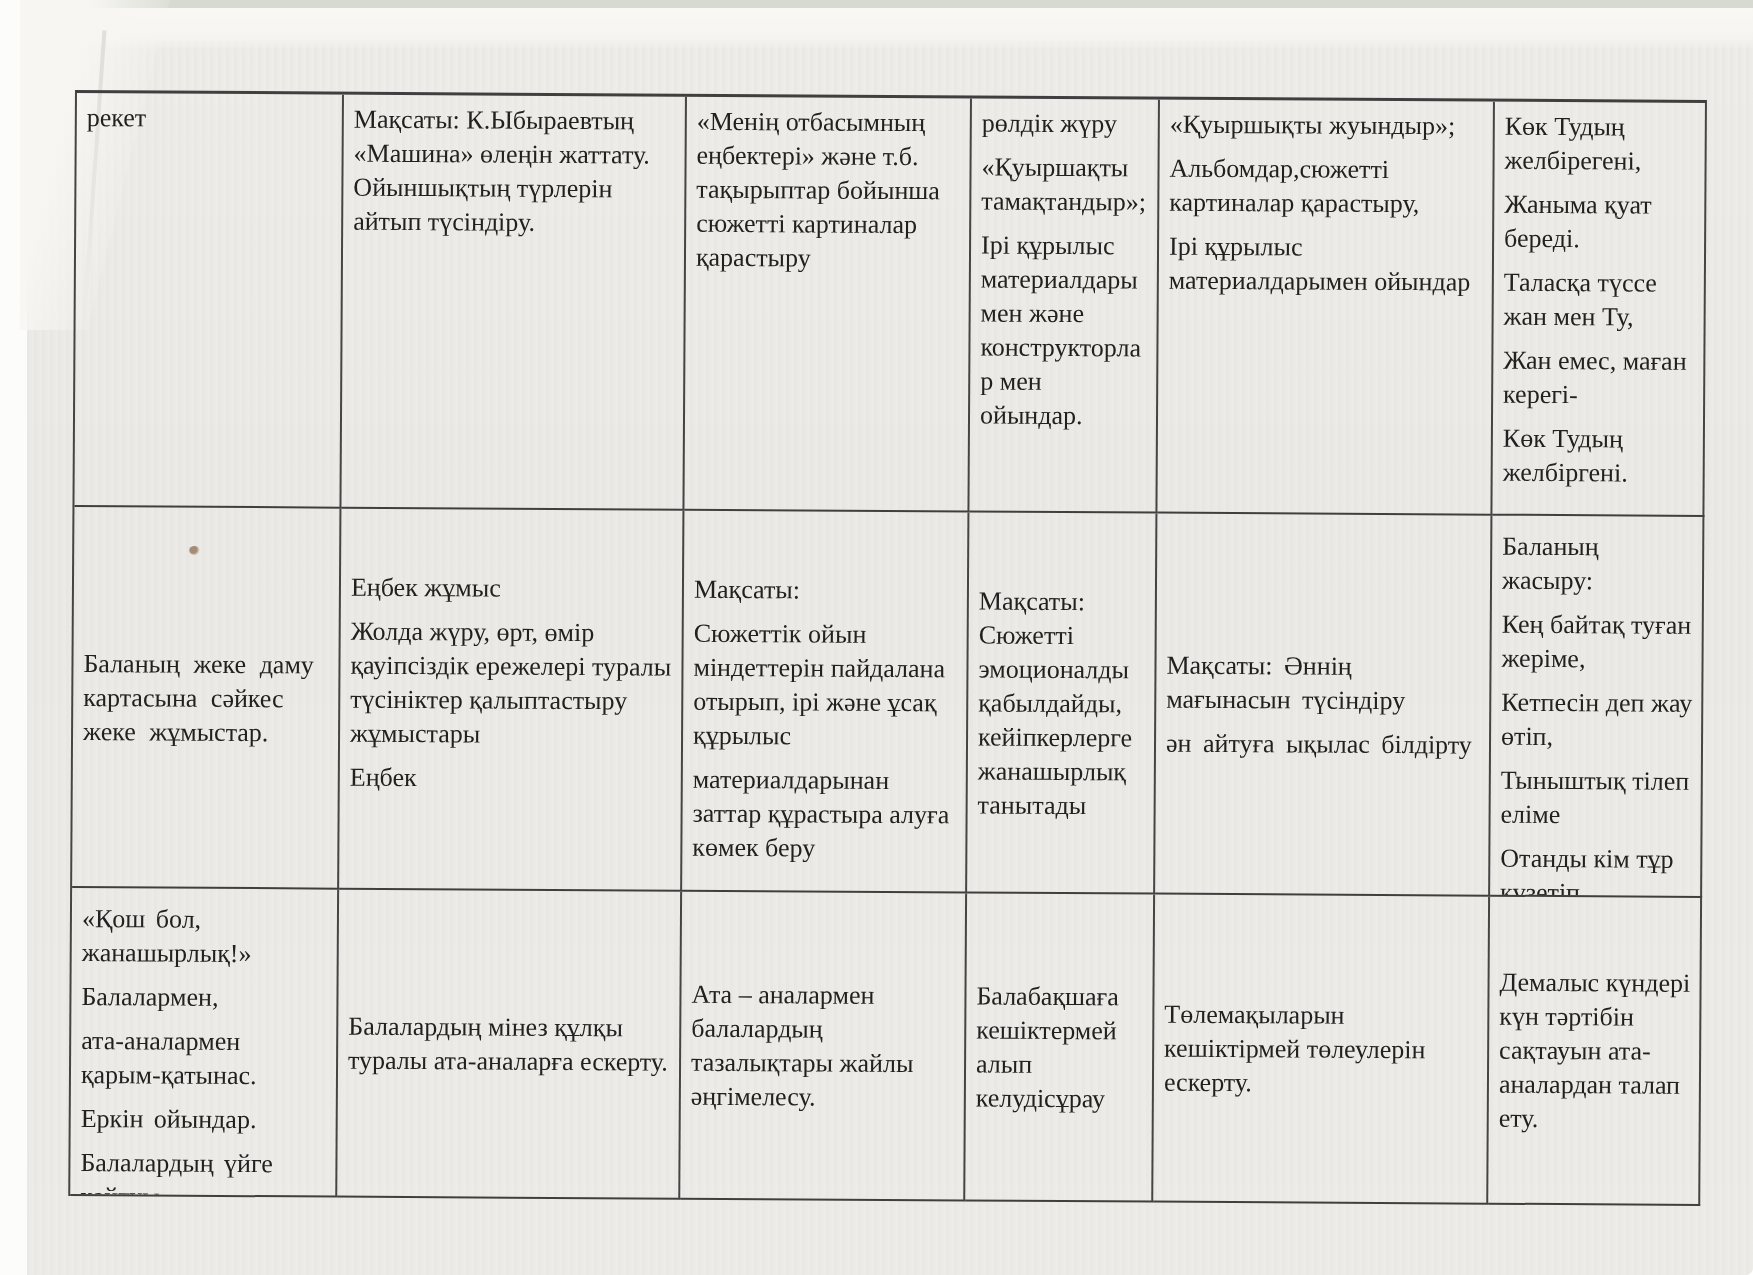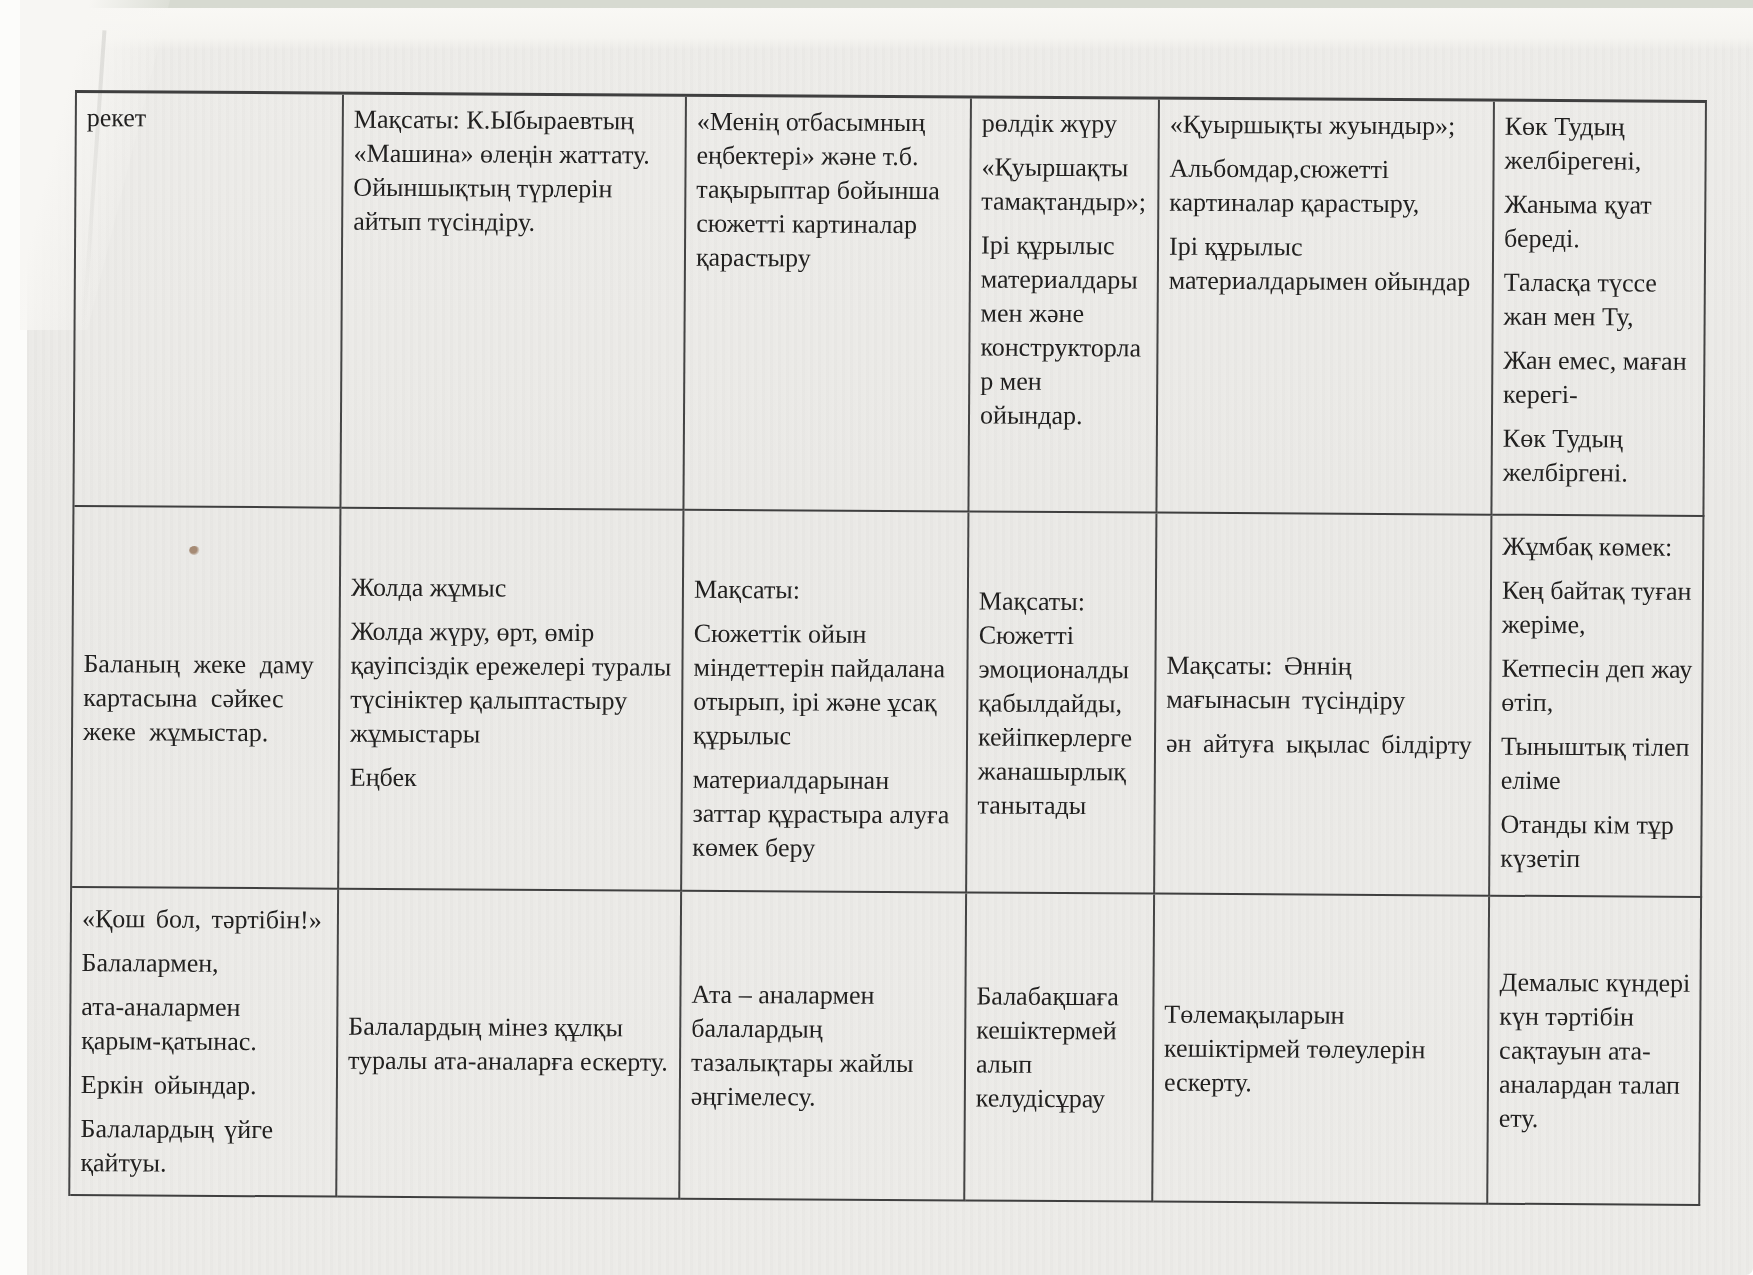--- a/index.html
+++ b/index.html
@@ -102,46 +102,46 @@
         <p>Жаныма қуат береді.</p>
         <p>Таласқа түссе жан мен Ту,</p>
         <p>Жан емес, маған керегі-</p>
         <p>Көк Тудың желбіргені.</p>
       </div>
 
     <div class="cell v-mid ws-7">
         <p>Баланың жеке даму картасына сәйкес жеке жұмыстар.</p>
       </div>
     <div class="cell pt-big">
-        <p><span class="b">Жолда жұмыс</span></p>
+        <p><span class="b">Еңбек жұмыс</span></p>
         <p>Жолда жүру, өрт, өмір қауіпсіздік ережелері туралы түсініктер қалыптастыру жұмыстары</p>
         <p>Еңбек</p>
       </div>
     <div class="cell pt-big">
         <p><span class="b">Мақсаты:</span></p>
         <p> Сюжеттік ойын міндеттерін пайдалана отырып, ірі және ұсақ құрылыс</p>
         <p>материалдарынан заттар құрастыра алуға  көмек беру</p>
       </div>
     <div class="cell v-mid">
         <p><span class="b">Мақсаты:</span> Сюжетті эмоционалды қабылдайды, кейіпкерлерге жанашырлық танытады</p>
       </div>
     <div class="cell v-mid ws-5">
         <p><span class="b">Мақсаты:</span> Әннің мағынасын түсіндіру</p>
         <p>ән айтуға ықылас білдірту</p>
       </div>
     <div class="cell pt-sm">
-        <p><span class="b">Жұмбақ көмек:</span></p>
+        <p><span class="b">Баланың жасыру:</span></p>
         <p>Кең байтақ туған жеріме,</p>
         <p>Кетпесін деп жау өтіп,</p>
         <p>Тыныштық тілеп еліме</p>
         <p>Отанды кім тұр күзетіп</p>
       </div>
 
     <div class="cell pt-sm ws-4">
-        <p><span class="b">«Қош  бол,  тәртібін!»</span></p>
+        <p><span class="b">«Қош  бол,  жанашырлық!»</span></p>
         <p>Балалармен,</p>
         <p>ата-аналармен қарым-қатынас.</p>
         <p>Еркін ойындар.</p>
         <p>Балалардың үйге  қайтуы.</p>
       </div>
     <div class="cell v-mid">
         <p>Балалардың мінез құлқы туралы ата-аналарға ескерту.</p>
       </div>
     <div class="cell v-mid">
         <p>Ата – аналармен балалардың тазалықтары жайлы әңгімелесу.</p>

